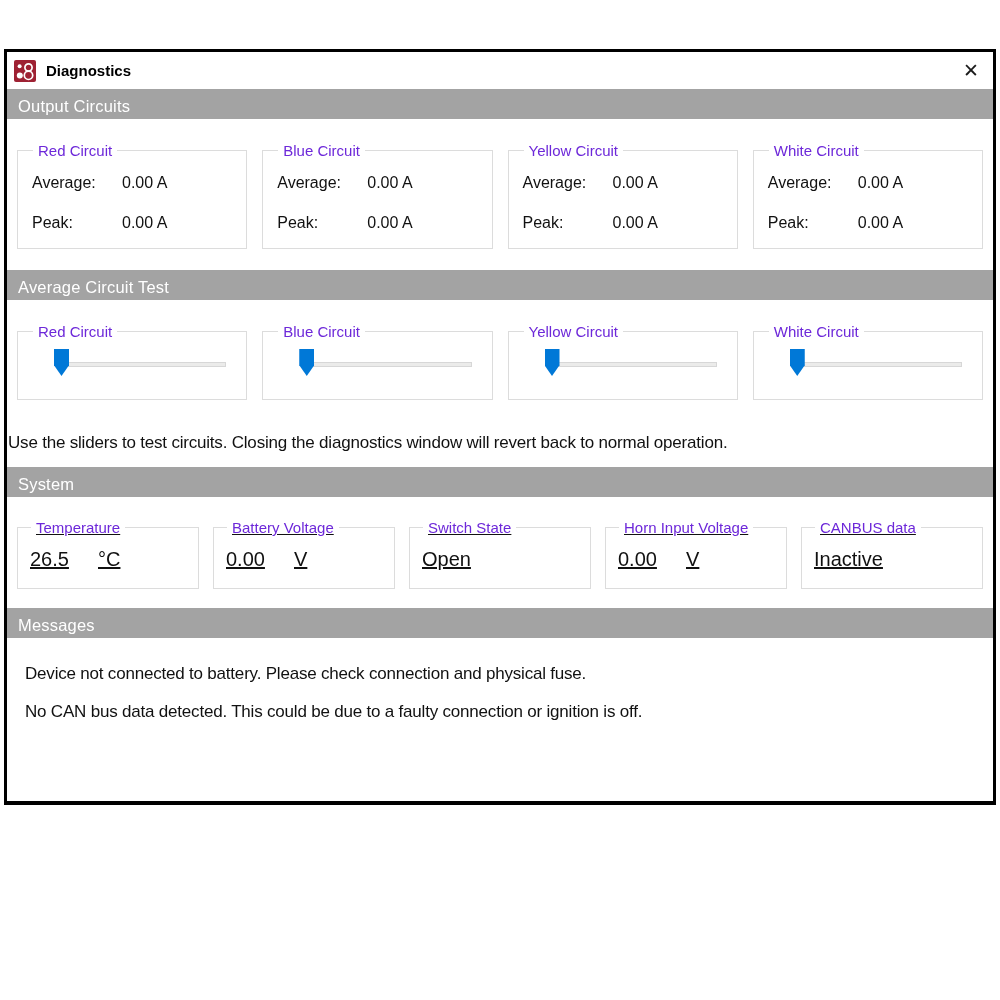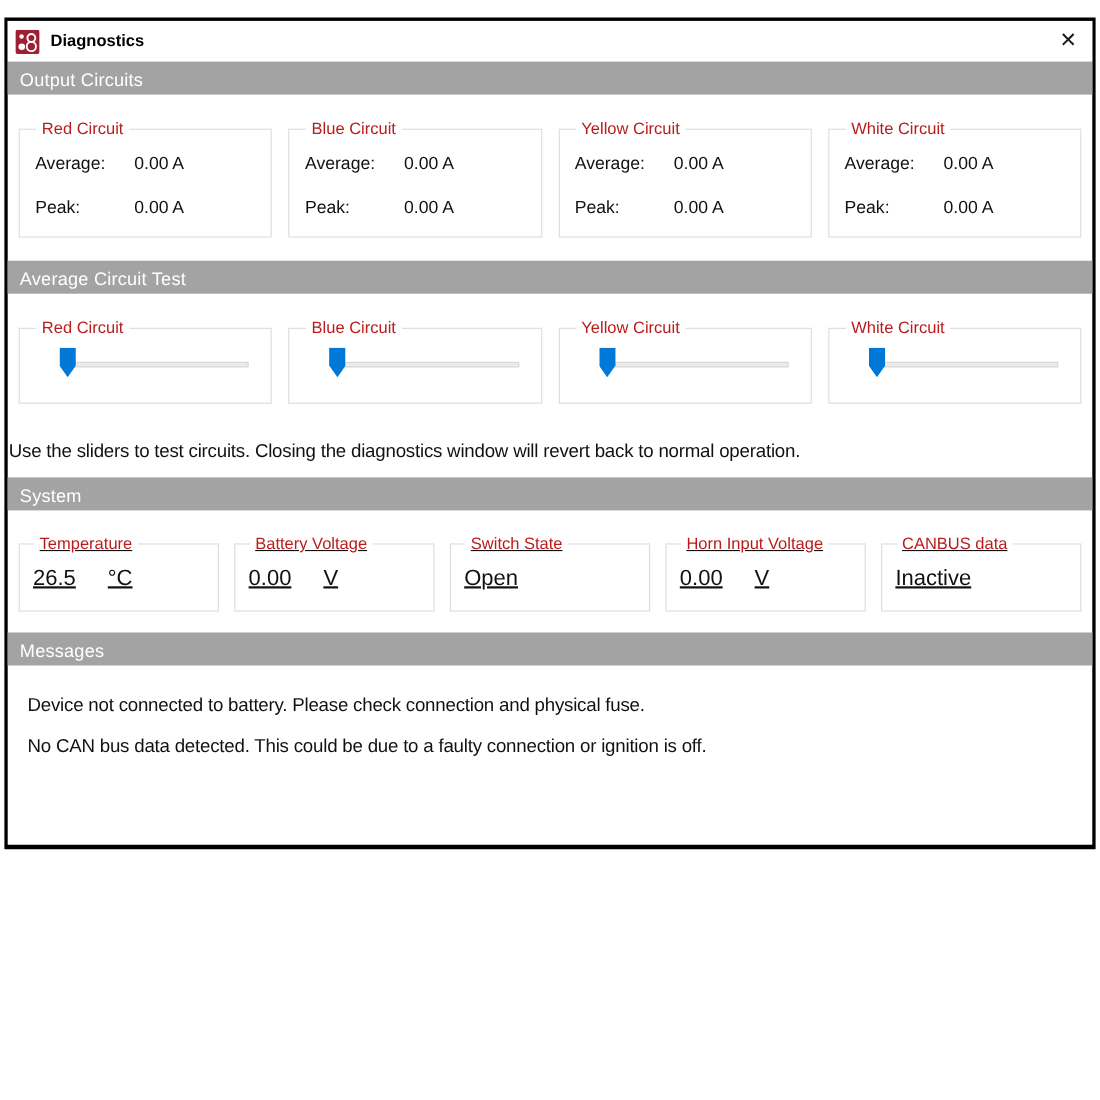--- a/index.html
+++ b/index.html
@@ -1,33 +1,33 @@
 <!DOCTYPE html>
 <html><head>
 <meta charset="utf-8">
 <style>
   html,body{margin:0;padding:0;background:#fff;width:1000px;height:1000px;
     font-family:"Liberation Sans", sans-serif;color:#111;}
-  .window{position:absolute;left:4px;top:16px;width:992px;height:756px;
+  .window{position:absolute;left:4px;top:49px;width:992px;height:756px;
     box-sizing:border-box;border:3px solid #000;border-bottom-width:4px;background:#fff;}
   .titlebar{height:37px;display:flex;align-items:center;background:#fff;}
   .app-icon{width:22px;height:22px;margin-left:7px;flex:0 0 auto;}
   .title-text{margin-left:10px;font-size:15px;font-weight:600;color:#000;}
   .close-btn{margin-left:auto;margin-right:14px;font-size:19px;font-weight:300;
     color:#1a1a1a;cursor:pointer;line-height:1;}
   .sec-header{height:30px;background:#a3a3a3;color:#fff;font-size:16.5px;
     line-height:34px;padding-left:11px;letter-spacing:.2px;}
   .row{display:flex;gap:15px;margin:23px 10px 0 10px;}
   .row-sys{display:flex;gap:14px;margin:22px 10px 0 10px;text-decoration:underline;}
   fieldset.group{flex:1;border:1px solid #dcdcdc;border-radius:0;margin:0;
     padding:0 6px 0 14px;box-sizing:border-box;background:#fff;min-width:0;}
   fieldset.circuit{height:107px;}
   fieldset.slider-box{height:77px;}
   fieldset.sys-box{height:70px;padding-left:12px;}
-  legend{font-size:15px;color:#b91c1c;padding:0 5px;margin-left:1px;}
+  legend{font-size:15px;color:#6d28d9;padding:0 5px;margin-left:1px;}
   .meter-row{display:flex;font-size:16px;margin-top:15px;}
   .meter-row.second{margin-top:22px;}
   .meter-label{width:90px;flex:0 0 auto;}
   .meter-value{white-space:pre;}
   .slider{position:relative;height:44px;margin:4px 4px 0 12px;}
   .slider-track{position:absolute;left:17px;right:10px;top:18px;height:5px;
     background:#ebebea;border:1px solid #d7d7d7;box-sizing:border-box;}
   .slider-thumb{position:absolute;left:10px;top:5px;width:15px;height:27px;
     background:#0078d7;clip-path:polygon(0 0,100% 0,100% 60%,50% 100%,0 60%);}
   .note{font-size:17px;letter-spacing:-.2px;padding-left:1px;margin:0;}

